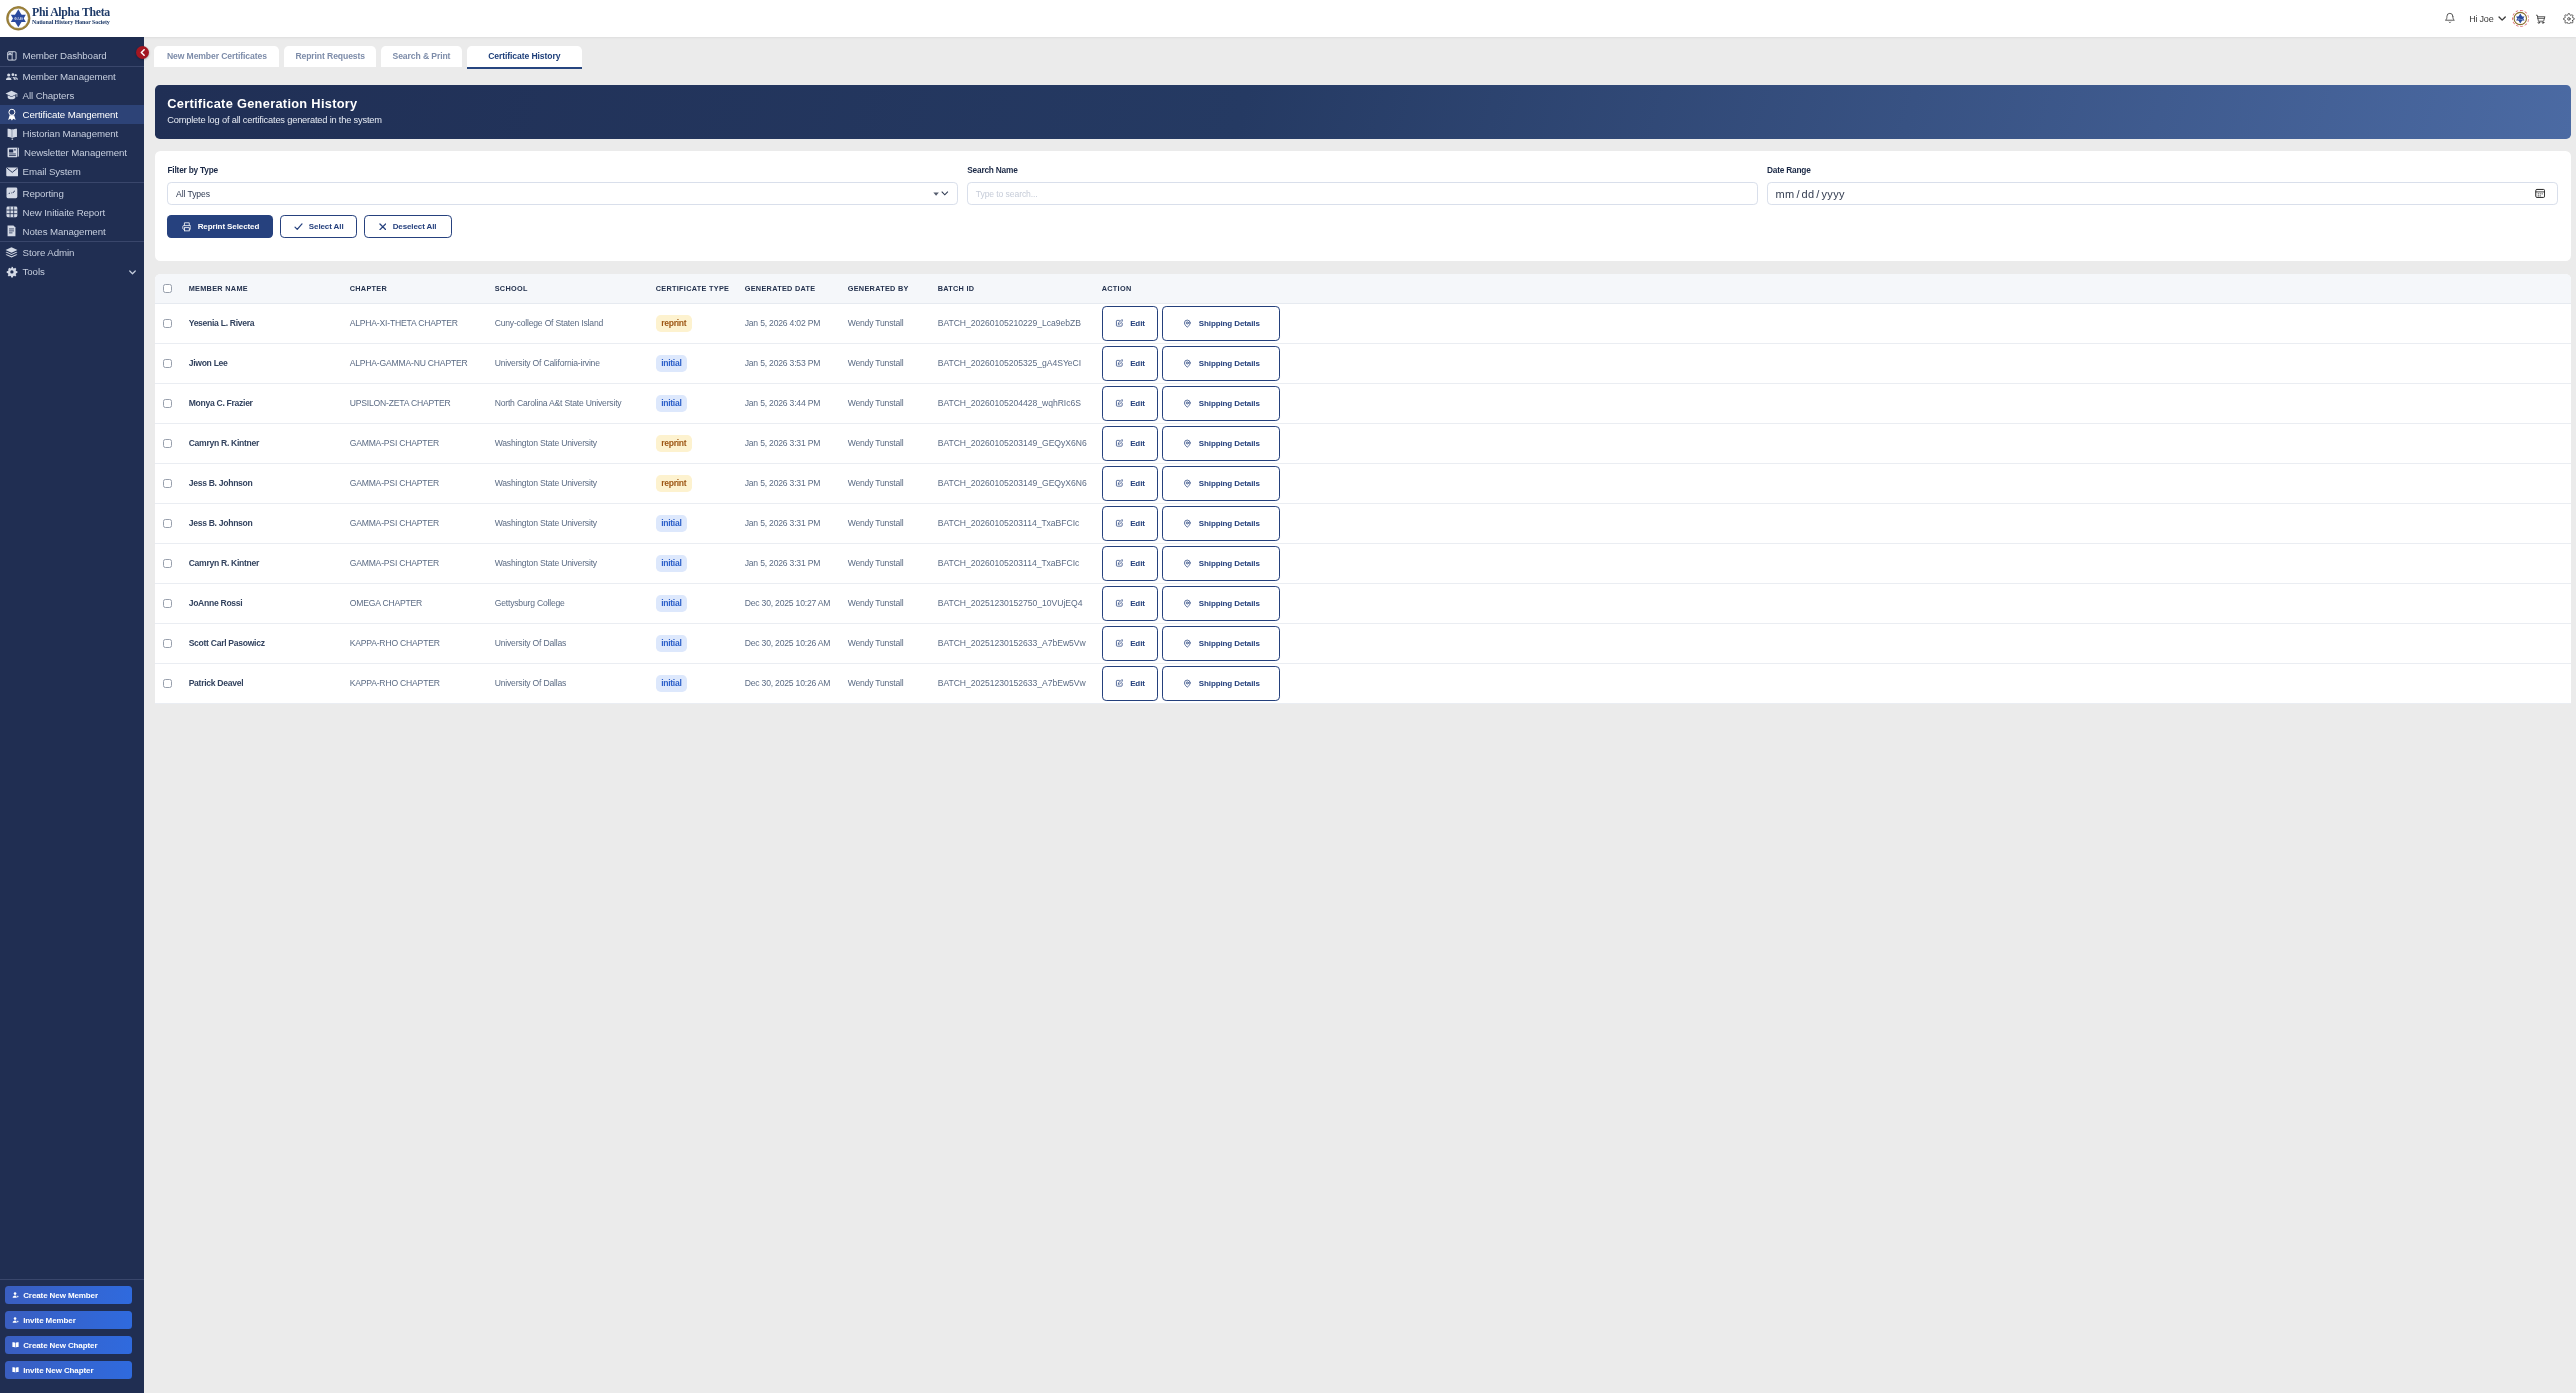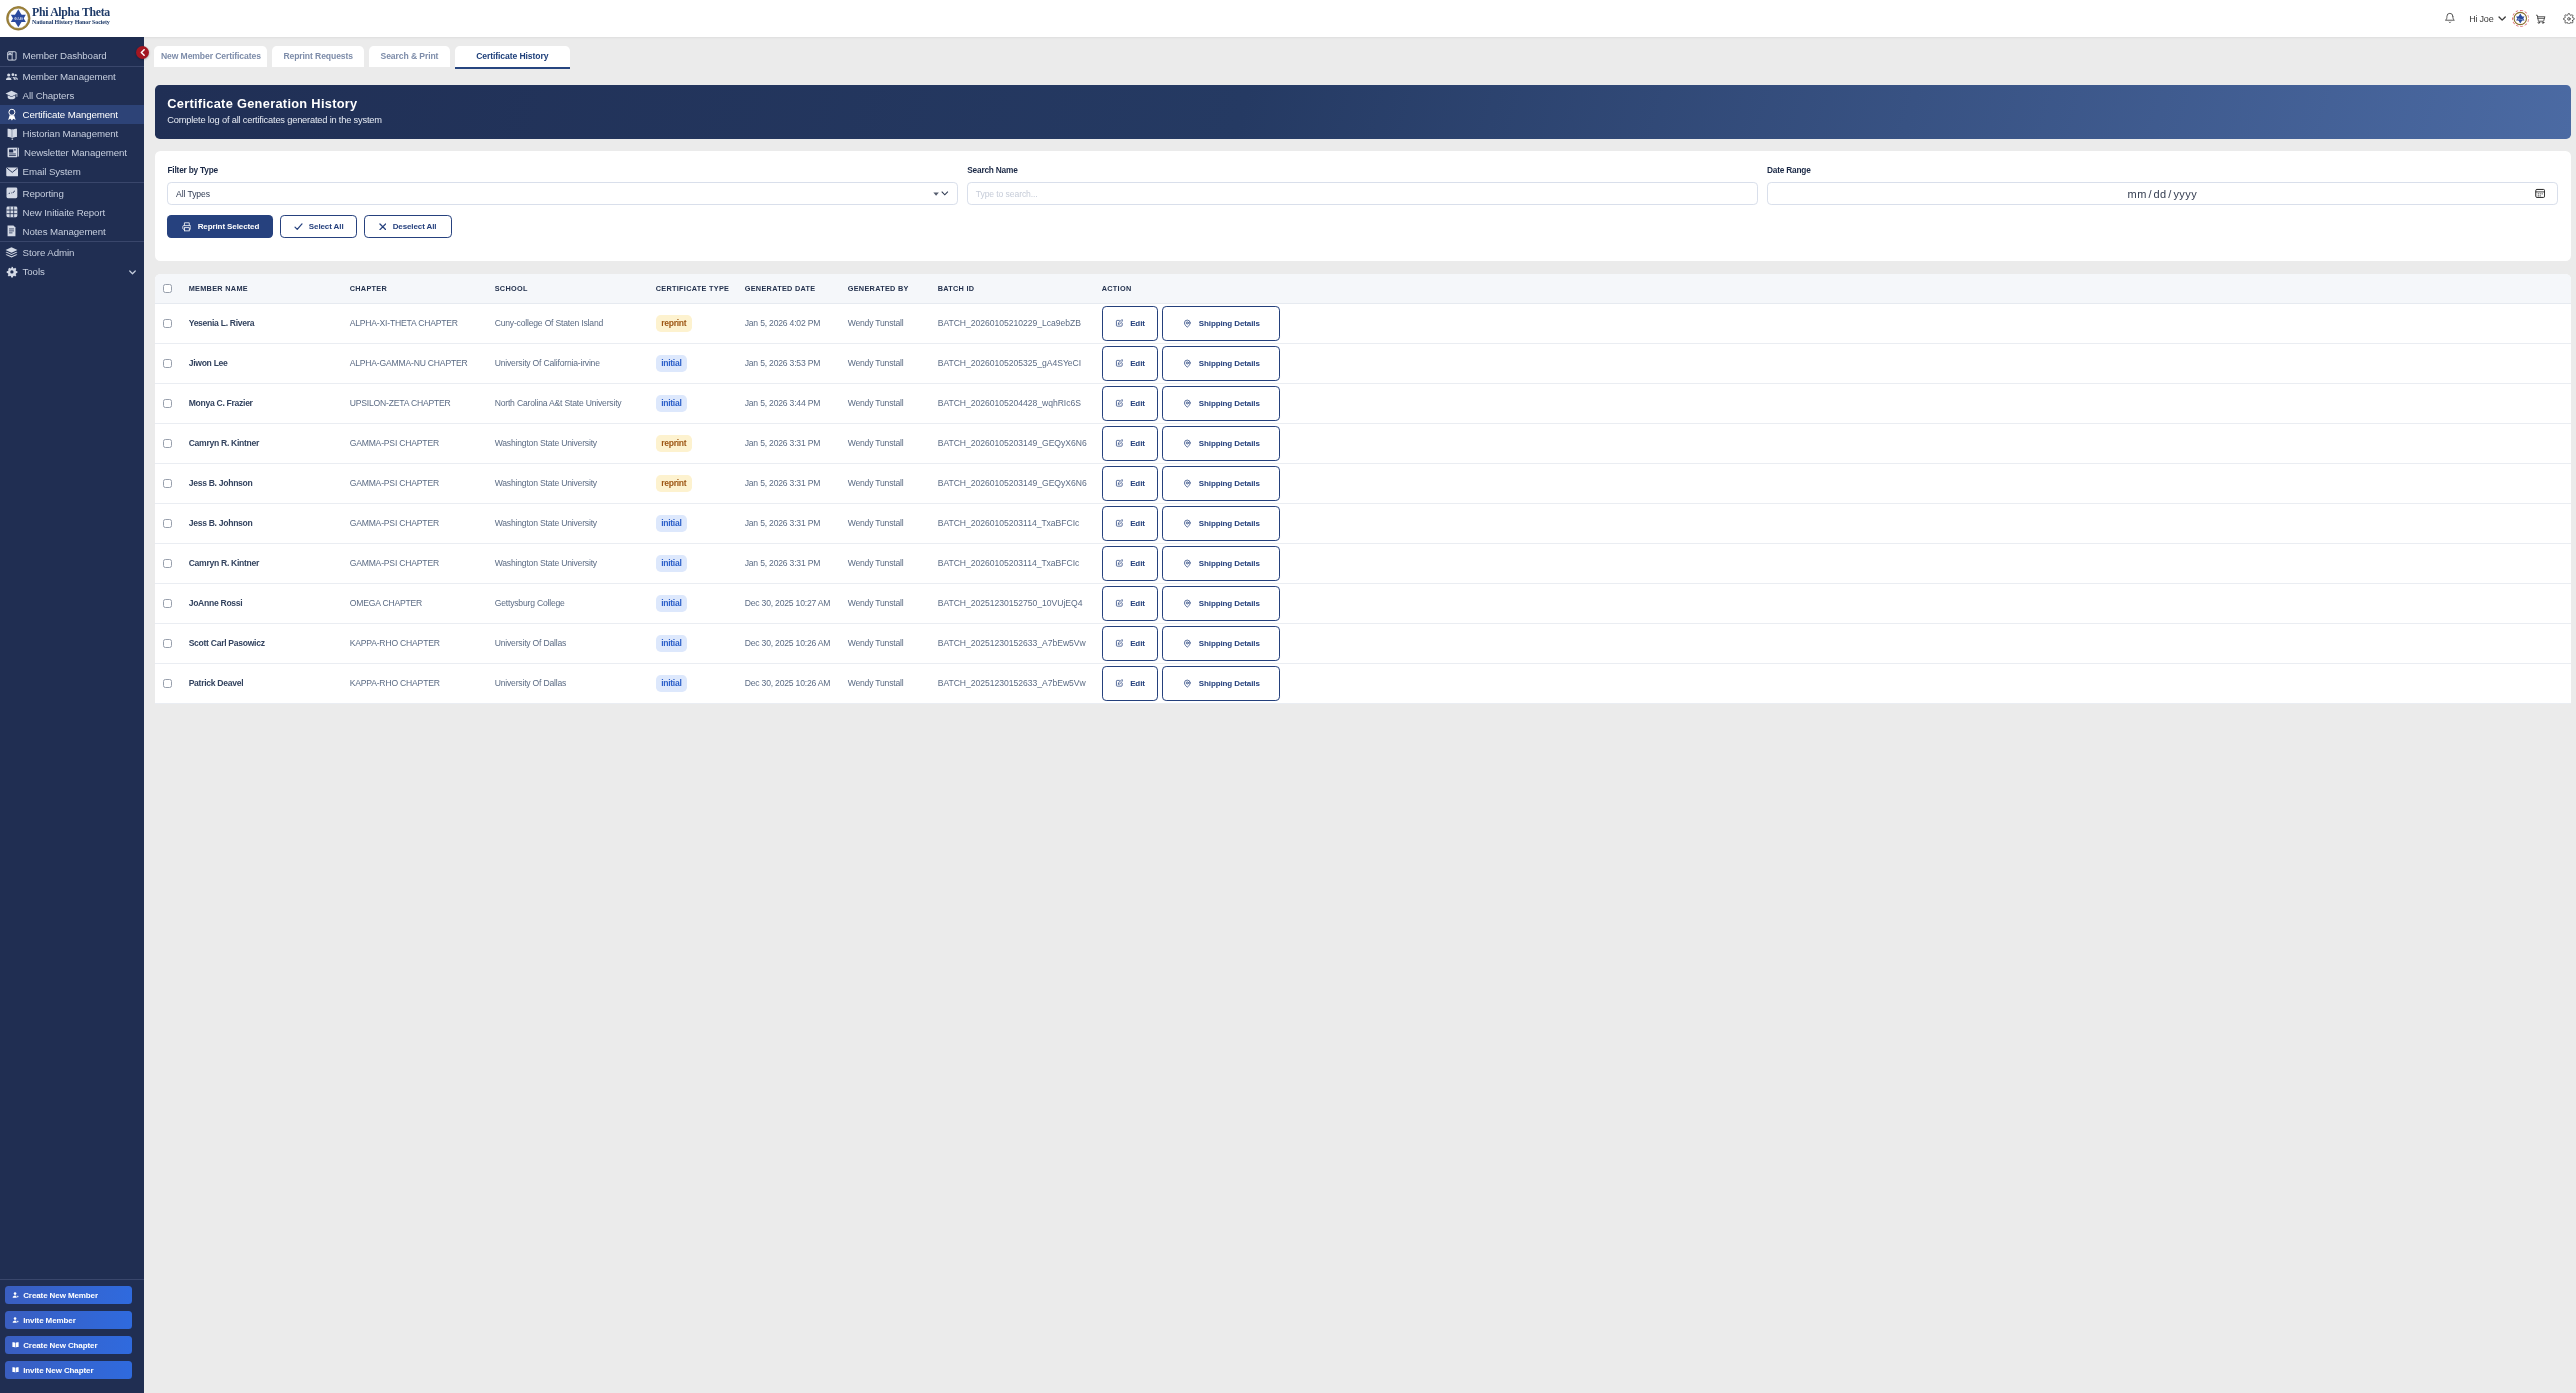--- a/index.html
+++ b/index.html
@@ -60,21 +60,21 @@
 .acts{display:flex;gap:4.8px;}
 .tbtn{height:35px;border:1px solid #24407c;border-radius:4.2px;background:#fff;color:#24407c;font-size:8px;font-weight:700;letter-spacing:-0.1px;display:flex;align-items:center;justify-content:center;}
 .tbtn .tic{margin-right:7px;display:flex;}
 .tbtn.edit{width:56px;}
 .tbtn.ship{width:118px;}
 </style>
 </head>
 <body>
 <div class="main">
   <div class="tabs">
-    <div class="tab" style="width:113px;">New Member Certificates</div>
+    <div class="tab" style="width:125px;">New Member Certificates</div>
     <div class="tab" style="width:92px;">Reprint Requests</div>
     <div class="tab" style="width:81px;">Search &amp; Print</div>
     <div class="tab active" style="width:115px;">Certificate History</div>
   </div>
   <div class="banner">
     <h1>Certificate Generation History</h1>
     <p>Complete log of all certificates generated in the system</p>
   </div>
   <div class="fcard">
     <div class="frow">
@@ -92,21 +92,21 @@
         </div>
       </div>
       <div>
         <div class="flab">Search Name</div>
         <div class="fin">
             <span class="ph">Type to search...</span>
           </div>
       </div>
       <div>
         <div class="flab">Date Range</div>
-        <div class="fin" style="font-size:11px;color:#333c50;letter-spacing:0.4px;justify-content:center;">
+        <div class="fin" style="font-size:11px;color:#333c50;letter-spacing:0.4px;">
             <span>mm</span>
             <span style="margin:0 1.7px;">/</span>
             <span>dd</span>
             <span style="margin:0 1.7px;">/</span>
             <span>yyyy</span>
           <span style="position:absolute;right:11.8px;display:flex;">
             <svg width="10.4" height="10.4" viewBox="0 0 16 16" fill="none" stroke="#1c1c1c" stroke-width="1.5">
                 <rect x="1.2" y="2.2" width="13.6" height="12.3" rx="1.8"></rect>
                 <path d="M1.2 6h13.6" stroke-width="1.3"></path>
                 <g fill="#1c1c1c" stroke="none">

